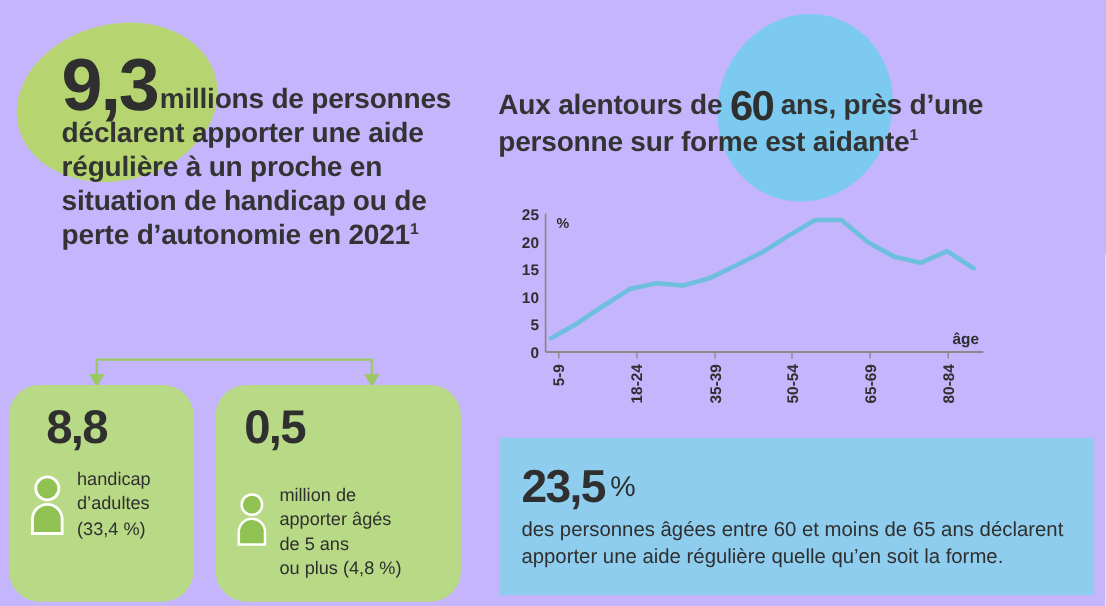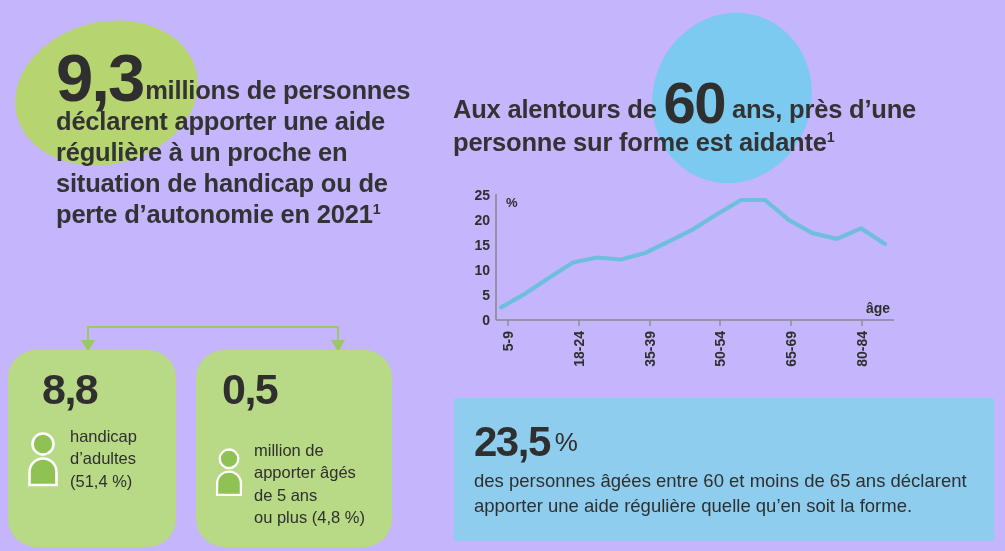--- a/index.html
+++ b/index.html
@@ -69,21 +69,21 @@
   
   .green-card {
     position: absolute;
     top: 350px;
     background: #b8d986;
     box-sizing: border-box;
     padding: 14px 12px 10px 14px;
     border-radius: 28px;
   }
   #card-adults { left: 8px; width: 168px; height: 197px; }
-  #card-minors { left: 196px; width: 196px; height: 197px; }
+  #card-minors { left: 196px; width: 223px; height: 197px; }
 
   .card-num {
     font-size: 43px;
     font-weight: bold;
     color: #2f2f2f;
     letter-spacing: -1.5px;
     line-height: 1;
     margin: 4px 0 0 20px;
   }
   #card-minors .card-num { margin-left: 12px; }
@@ -122,21 +122,21 @@
     position: absolute;
     left: 13px; top: 80px;
     width: 545px;
     font-size: 25.5px;
     font-weight: bold;
     line-height: 1.28;
     color: #333333;
     letter-spacing: -0.2px;
   }
   #right-headline .bignum60 {
-    font-size: 58px;
+    font-size: 38px;
     font-weight: bold;
     letter-spacing: -1.5px;
     line-height: 0.8;
     vertical-align: -5px;
     color: #2f2f2f;
     text-align: right;
   }
 
   
   #chart {
@@ -197,21 +197,21 @@
     <div class="green-card" id="card-adults">
       <div class="card-num">8,8</div>
       <div class="card-body">
         <svg class="person-icon" width="34" height="56" viewBox="0 0 34 56">
           <circle cx="17" cy="13" r="10.5" fill="#8fc153" stroke="#ffffff" stroke-width="2.6"></circle>
           <path d="M3.5,54 L3.5,41 A13.5,13.5 0 0 1 30.5,41 L30.5,54 Z" fill="#8fc153" stroke="#ffffff" stroke-width="2.6"></path>
         </svg>
         <div class="card-text">
           <div>handicap</div>
           <div>d’adultes</div>
-          <div>(51,4 %)</div>
+          <div>(33,4 %)</div>
         </div>
       </div>
     </div>
 
     <div class="green-card" id="card-minors">
       <div class="card-num">0,5</div>
       <div class="card-body">
         <svg class="person-icon" width="30" height="50" viewBox="0 0 34 56">
           <circle cx="17" cy="13" r="10.5" fill="#8fc153" stroke="#ffffff" stroke-width="2.6"></circle>
           <path d="M3.5,54 L3.5,41 A13.5,13.5 0 0 1 30.5,41 L30.5,54 Z" fill="#8fc153" stroke="#ffffff" stroke-width="2.6"></path>

